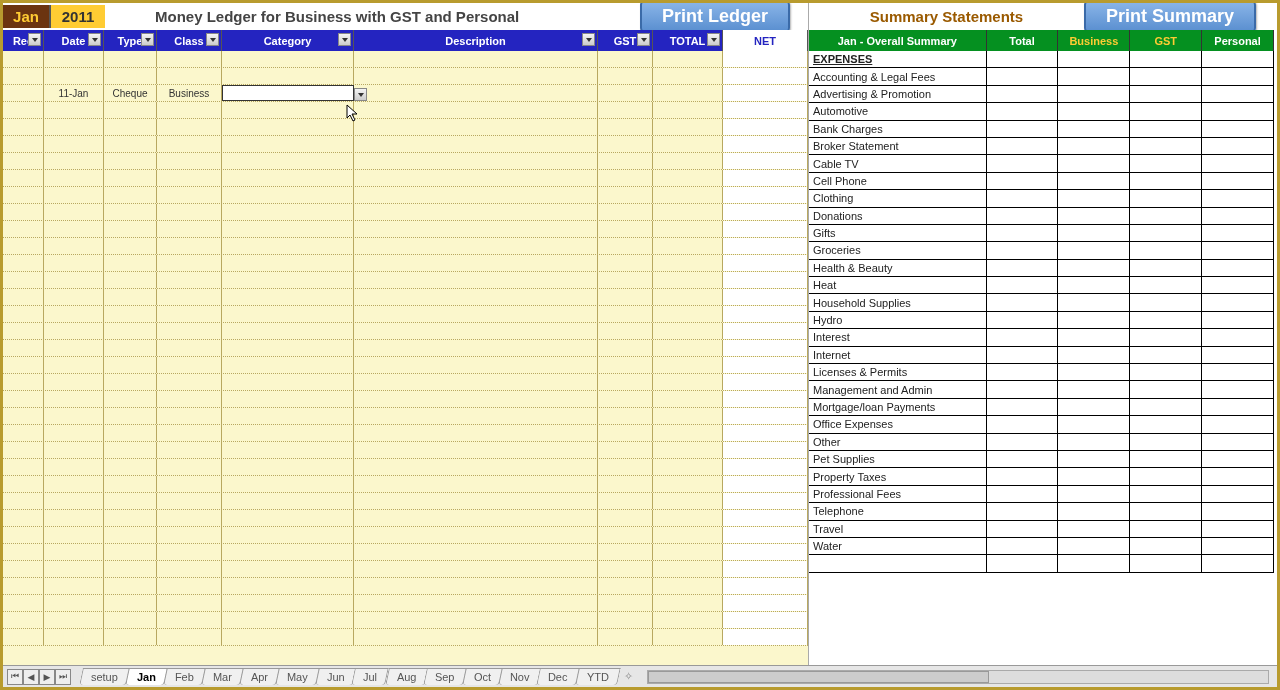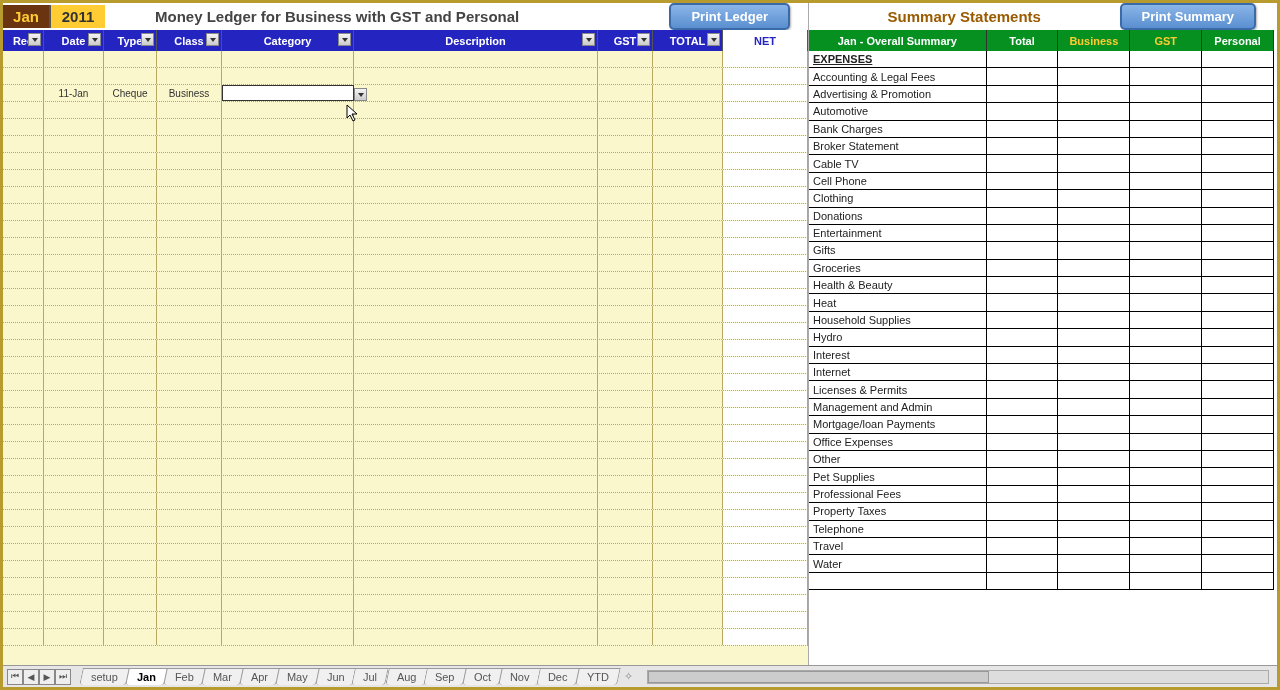--- a/index.html
+++ b/index.html
@@ -14,21 +14,21 @@
 }
 .main { display: flex; height: calc(100% - 22px); }
 .left-panel { width: 805px; display: flex; flex-direction: column; }
 .right-panel { width: 466px; display: flex; flex-direction: column; border-left: 1px solid #aaa; }
 
 
 .header-row { display: flex; align-items: center; height: 27px; background: #fff; }
 .month-box { background: #6b3410; color: #ffcc33; font-weight: bold; font-size: 15px; padding: 3px 8px; width: 48px; text-align: center; border-right: 2px solid #555; }
 .year-box { background: #ffcc33; color: #333; font-weight: bold; font-size: 15px; padding: 3px 10px; width: 54px; text-align: center; }
 .title-box { flex: 1; font-weight: bold; font-size: 15px; color: #444; padding-left: 50px; text-align: left; }
-.btn-print { background: linear-gradient(#8ab5e8,#5a8fd0); border: 2px solid #3a6aa8; border-radius: 5px; color: #fff; font-weight: bold; font-size: 13px; padding: 4px 20px; cursor: pointer; margin-right: 18px; box-shadow: 1px 1px 2px rgba(0,0,0,0.3); }
+.btn-print { background: linear-gradient(#8ab5e8,#5a8fd0); border: 2px solid #3a6aa8; border-radius: 5px; color: #fff; font-weight: bold; font-size: 18px; padding: 4px 20px; cursor: pointer; margin-right: 18px; box-shadow: 1px 1px 2px rgba(0,0,0,0.3); }
 .right-header { display: flex; align-items: center; height: 27px; background: #fff; }
 .summary-title { flex: 1; font-weight: bold; font-size: 15px; color: #9a5a00; text-align: center; }
 
 
 .ledger-head { display: flex; background: #2424c0; height: 21px; }
 .lh { border-right: 1px solid #555; color: #fff; font-weight: bold; font-size: 11px; display: flex; align-items: center; justify-content: center; position: relative; padding: 0 2px; }
 .lh .filter { position: absolute; right: 2px; top: 3px; width: 13px; height: 13px; background: linear-gradient(#f4f4f4,#ccc); border: 1px solid #888; display: flex; align-items: center; justify-content: center; cursor: pointer; }
 .lh .filter::after { content: ""; border-left: 3px solid transparent; border-right: 3px solid transparent; border-top: 4px solid #333; }
 
 .c-rec { width: 41px; } .c-date { width: 60px; text-align: right; } .c-type { width: 53px; } .c-class { width: 65px; }
@@ -588,27 +588,20 @@
           <div class="scell sc-val"></div>
         </div>
         <div class="srow">
           <div class="scell sc-cat">Donations</div>
           <div class="scell sc-val"></div>
           <div class="scell sc-val"></div>
           <div class="scell sc-val"></div>
           <div class="scell sc-val"></div>
         </div>
         <div class="srow">
-          <div class="scell sc-cat">Entertainment</div>
-          <div class="scell sc-val"></div>
-          <div class="scell sc-val"></div>
-          <div class="scell sc-val"></div>
-          <div class="scell sc-val"></div>
-        </div>
-        <div class="srow">
           <div class="scell sc-cat">Gifts</div>
           <div class="scell sc-val"></div>
           <div class="scell sc-val"></div>
           <div class="scell sc-val"></div>
           <div class="scell sc-val"></div>
         </div>
         <div class="srow">
           <div class="scell sc-cat">Groceries</div>
           <div class="scell sc-val"></div>
           <div class="scell sc-val"></div>
@@ -693,28 +686,28 @@
           <div class="scell sc-val"></div>
         </div>
         <div class="srow">
           <div class="scell sc-cat">Pet Supplies</div>
           <div class="scell sc-val"></div>
           <div class="scell sc-val"></div>
           <div class="scell sc-val"></div>
           <div class="scell sc-val"></div>
         </div>
         <div class="srow">
+          <div class="scell sc-cat">Property Taxes</div>
+          <div class="scell sc-val"></div>
+          <div class="scell sc-val"></div>
+          <div class="scell sc-val"></div>
+          <div class="scell sc-val"></div>
+        </div>
+        <div class="srow">
           <div class="scell sc-cat">Professional Fees</div>
-          <div class="scell sc-val"></div>
-          <div class="scell sc-val"></div>
-          <div class="scell sc-val"></div>
-          <div class="scell sc-val"></div>
-        </div>
-        <div class="srow">
-          <div class="scell sc-cat">Property Taxes</div>
           <div class="scell sc-val"></div>
           <div class="scell sc-val"></div>
           <div class="scell sc-val"></div>
           <div class="scell sc-val"></div>
         </div>
         <div class="srow">
           <div class="scell sc-cat">Telephone</div>
           <div class="scell sc-val"></div>
           <div class="scell sc-val"></div>
           <div class="scell sc-val"></div>

